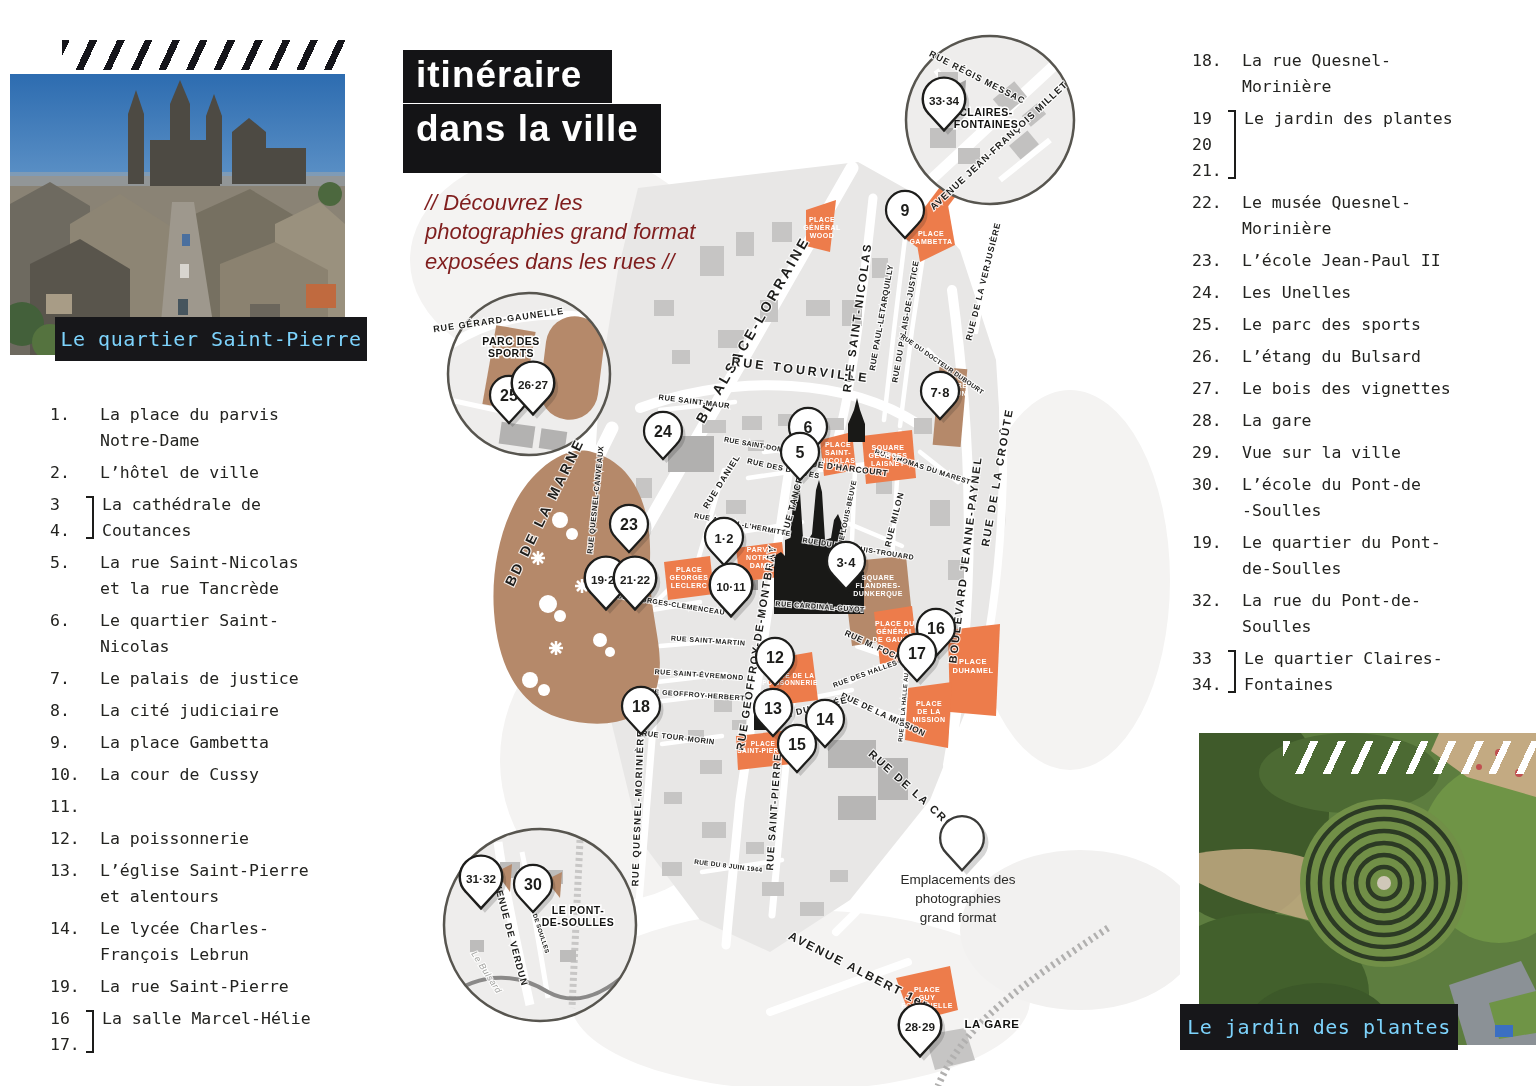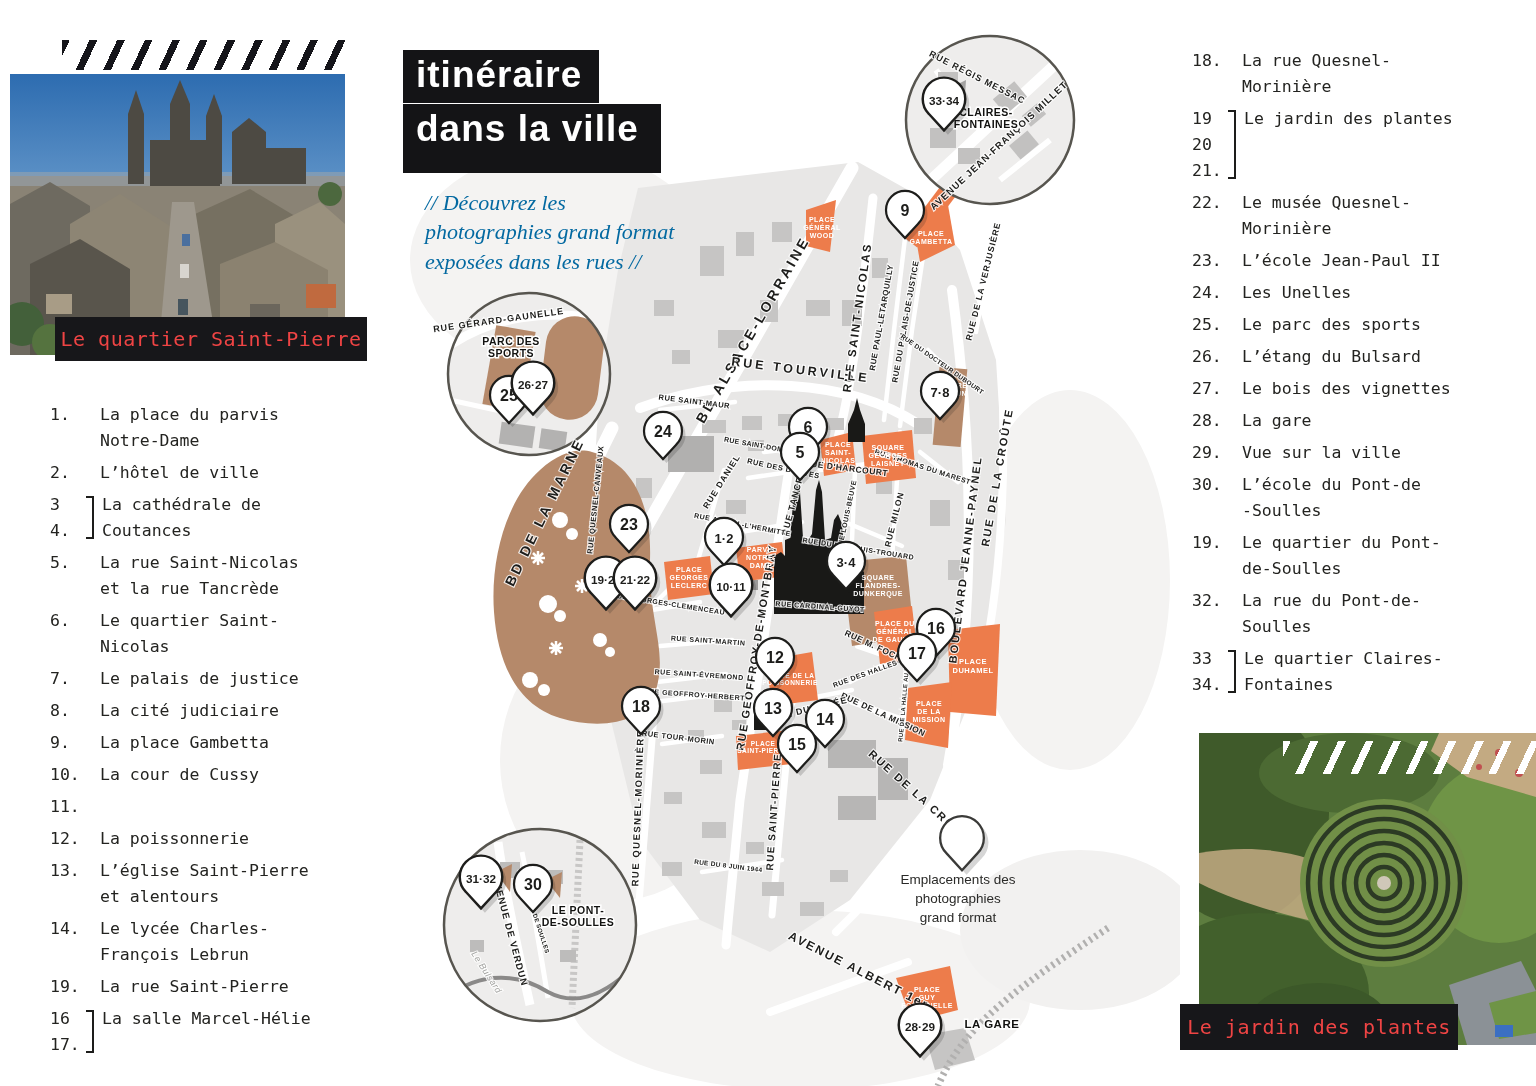--- a/index.html
+++ b/index.html
@@ -13,33 +13,33 @@
   .hatch-right { left:1283px; top:741px; width:255px; height:33px; z-index:4;
                  background:repeating-linear-gradient(115deg,#ffffff 0 7px,transparent 7px 25px); }
 
   
   .photo { position:absolute; overflow:hidden; }
   .photo-left  { left:10px;  top:74px;  width:335px; height:281px; }
   .photo-right { left:1199px; top:733px; width:337px; height:312px; z-index:2; }
   .photo svg { display:block; }
 
   
-  .caption { position:absolute; background:#17171a; color:#ef4444; z-index:5;
+  .caption { position:absolute; background:#17171a; color:#7dd3fc; z-index:5;
              font-family:"DejaVu Sans Mono", monospace; letter-spacing:0.5px;
              display:flex; align-items:center; justify-content:center; }
   .caption-left  { left:55px;   top:317px;  width:312px; height:44px; font-size:20px; }
   .caption-right { left:1180px; top:1004px; width:278px; height:46px; font-size:20px; }
 
   
   .title-block { position:absolute; left:403px; top:50px; z-index:6; }
   .tline { display:table; background:#141416; color:#fff; font-weight:bold; font-size:37px;
-           letter-spacing:1px; line-height:1; padding:6px 17px 10px 13px; }
+           letter-spacing:1px; line-height:1; padding:6px 30px 10px 13px; }
   .tline2 { padding:6px 22px 26px 13px; margin-top:1px; }
-  .subtitle { margin:15px 0 0 22px; font-family:Liberation Serif, serif; font-style:italic;
-              font-size:22px; line-height:1.34; color:#0369a1; white-space:pre-line; }
+  .subtitle { margin:15px 0 0 22px; font-family:Liberation Sans, sans-serif; font-style:italic;
+              font-size:22px; line-height:1.34; color:#7f1d1d; white-space:pre-line; }
 
   
   .list { position:absolute; font-family:"DejaVu Sans Mono", monospace; color:#232320;
           font-size:16.5px; line-height:26px; z-index:5; }
   .list-left  { left:50px;   top:402px; width:335px; }
   .list-right { left:1192px; top:48px;  width:348px; }
   .li   { display:flex; margin-bottom:6px; align-items:flex-start; }
   .nums { width:36px; flex:none; white-space:pre-line; }
   .brk  { flex:none; width:6px; align-self:stretch; margin:4px 8px 5px 0;
           border:2.5px solid #1d1d1b; border-left:none; }

